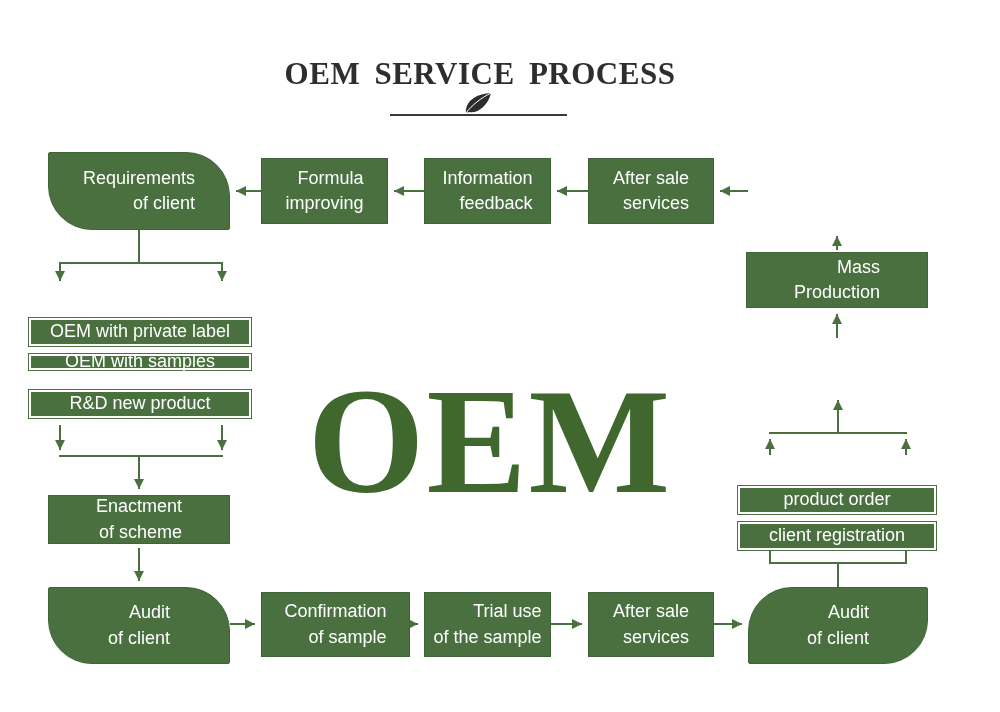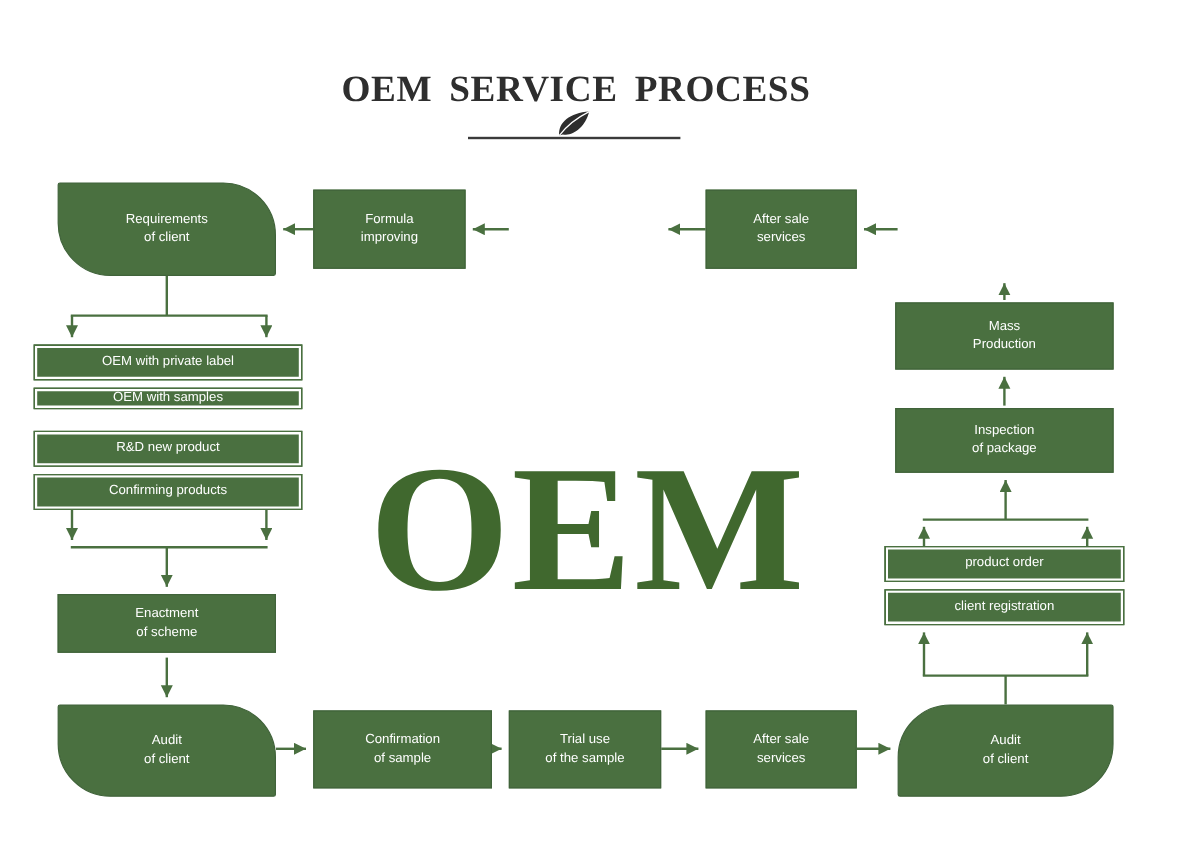--- a/index.html
+++ b/index.html
@@ -15,26 +15,26 @@
   .divider{position:absolute;top:114px;left:390px;width:177px;height:2px;background:#3a3a3a;}
   .leaf{position:absolute;top:91px;left:462px;}
   .connectors{position:absolute;top:0;left:0;}
   .oem{
     position:absolute;left:270px;top:318px;width:440px;text-align:center;
     font-family:"Liberation Serif","DejaVu Serif",serif;font-weight:bold;
     font-size:150px;line-height:1;color:#40682e;letter-spacing:2px;margin-top:48px;
   }
   .node{
     position:absolute;background:#4a7040;color:#ffffff;
-    display:flex;align-items:center;justify-content:center;text-align:center;
-    font-size:11px;line-height:1.4;border:1px solid #40633a;box-sizing:border-box;
+    display:flex;align-items:center;justify-content:center;text-align:right;
+    font-size:18px;line-height:1.4;border:1px solid #40633a;box-sizing:border-box;
   }
   .leaf-l{border-radius:2px 44px 2px 44px;}
   .leaf-r{border-radius:44px 2px 44px 2px;}
-  .bar{border:1px solid #4a7040;box-shadow:inset 0 0 0 2px #ffffff;}
+  .bar{border:1px solid #4a7040;box-shadow:inset 0 0 0 2px #ffffff;margin-top:30px;}
   .node-label{white-space:pre-line;}
 </style>
 </head>
 <body>
 
 <div class="canvas">
 
   <div class="title">OEM SERVICE PROCESS</div>
   <div class="divider"></div>
   <svg class="leaf" width="32" height="25" viewBox="0 0 32 25">
@@ -106,36 +106,37 @@
   <div class="oem">OEM</div>
 
   <div class="node leaf-l" style="left:48px;top:152px;width:182px;height:78px">
     <span class="node-label">Requirements
 of client</span>
   </div>
   <div class="node" style="left:261px;top:158px;width:127px;height:66px">
     <span class="node-label">Formula
 improving</span>
   </div>
+  <div class="node" style="left:424px;top:158px;width:127px;height:66px">
+    <span class="node-label">Information
+feedback</span>
+  </div>
   <div class="node" style="left:588px;top:158px;width:126px;height:66px">
     <span class="node-label">After sale
 services</span>
   </div>
 
   <div class="node bar" style="left:28px;top:287px;width:224px;height:30px">
     <span class="node-label">OEM with private label</span>
   </div>
   <div class="node bar" style="left:28px;top:323px;width:224px;height:18px">
     <span class="node-label">OEM with samples</span>
   </div>
   <div class="node bar" style="left:28px;top:359px;width:224px;height:30px">
     <span class="node-label">R&amp;D new product</span>
-  </div>
-  <div class="node bar" style="left:28px;top:395px;width:224px;height:30px">
-    <span class="node-label">Confirming products</span>
   </div>
 
   <div class="node" style="left:48px;top:495px;width:182px;height:49px">
     <span class="node-label">Enactment
 of scheme</span>
   </div>
   <div class="node leaf-l" style="left:48px;top:587px;width:182px;height:77px">
     <span class="node-label">Audit
 of client</span>
   </div>
@@ -154,24 +155,20 @@
   </div>
   <div class="node leaf-r" style="left:748px;top:587px;width:180px;height:77px">
     <span class="node-label">Audit
 of client</span>
   </div>
 
   <div class="node" style="left:746px;top:252px;width:182px;height:56px">
     <span class="node-label">Mass
 Production</span>
   </div>
-  <div class="node" style="left:746px;top:340px;width:182px;height:54px">
-    <span class="node-label">Inspection
-of package</span>
-  </div>
   <div class="node bar" style="left:737px;top:455px;width:200px;height:30px">
     <span class="node-label">product order</span>
   </div>
   <div class="node bar" style="left:737px;top:491px;width:200px;height:30px">
     <span class="node-label">client registration</span>
   </div>
 
 </div>
 
 </body></html>

